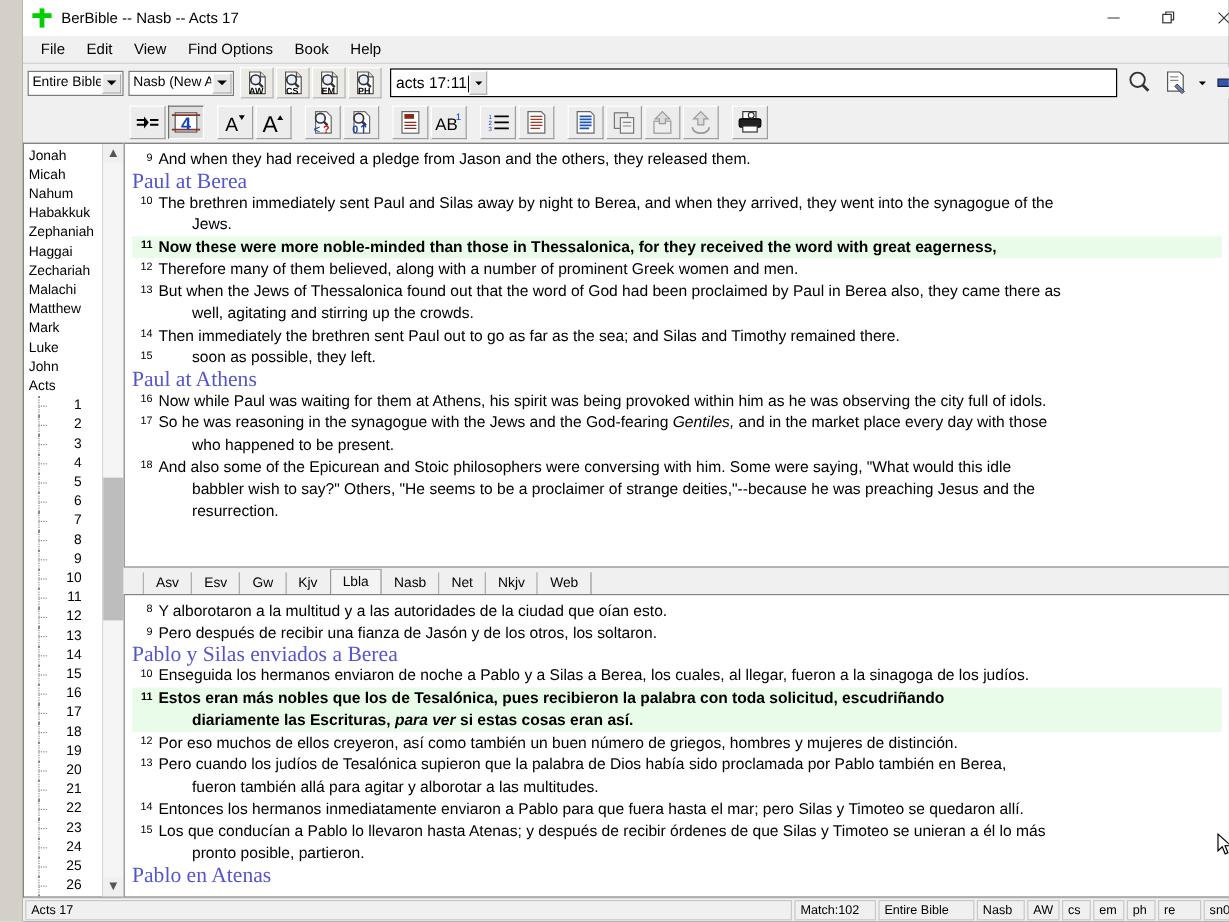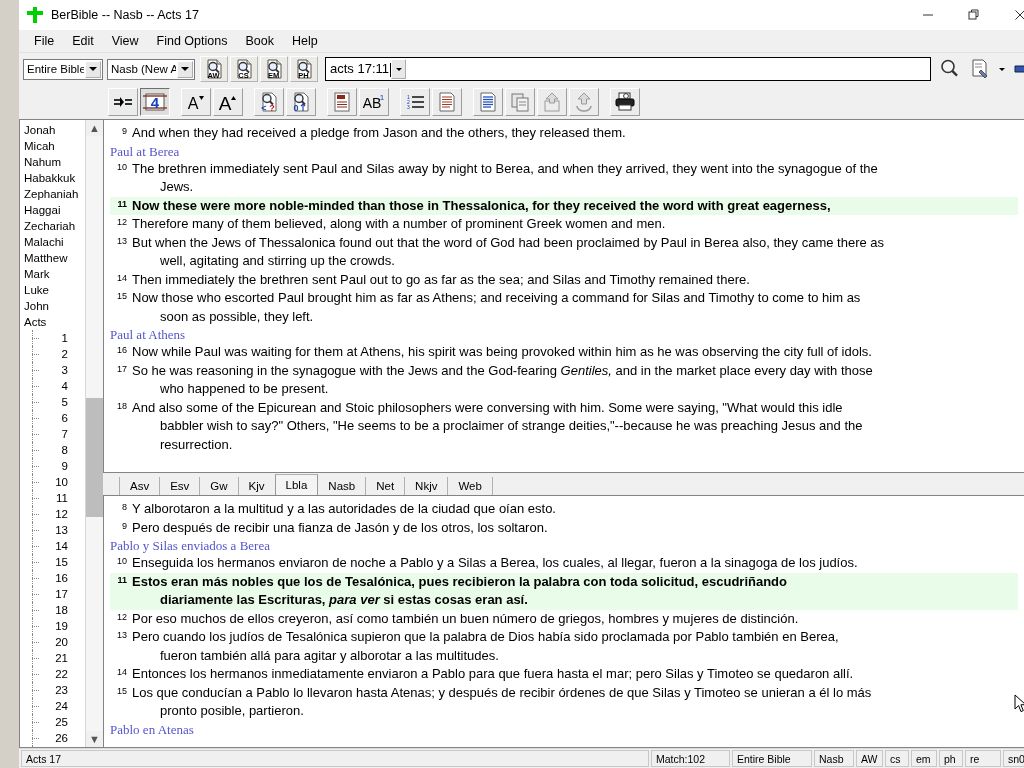--- a/index.html
+++ b/index.html
@@ -133,21 +133,21 @@
   .vnum{
     flex:0 0 22px;text-align:right;font-size:9px;line-height:13px;
     padding-top:1px;padding-right:5px;box-sizing:border-box;color:#000;
   }
   .vtxt{flex:1;text-indent:0;}
   .vs.hl{background:#e9fbe9;}
   .vs.hl .vtxt{font-weight:bold;}
   .vs.hl .vnum{font-weight:bold;}
   .vtxt .ind{display:block;}
   .heading{
-    font-family:"Liberation Serif", serif;font-size:13px;color:#5555cc;
+    font-family:"Liberation Serif", serif;font-size:18px;color:#5555cc;
     padding-left:0;line-height:17px;
   }
   .it{font-style:italic;}
 
   .p-vscroll{
     width:17px;flex:0 0 17px;background:#f0f0f0;border-left:1px solid #d6d6d6;
     display:flex;flex-direction:column;
   }
 
   
@@ -537,21 +537,20 @@
           </div>
 
           <div class="vs">
             <div class="vnum">14</div>
             <div class="vtxt">Then immediately the brethren sent Paul out to go as far as the sea; and Silas and Timothy remained there.</div>
           </div>
 
           <div class="vs">
             <div class="vnum">15</div>
             <div class="vtxt">
-              <span>Now those who escorted Paul brought him as far as Athens; and receiving a command for Silas and Timothy to come to him as</span>
               <span class="ind" style="padding-left:28px">soon as possible, they left.</span>
             </div>
           </div>
 
           <div class="heading">Paul at Athens</div>
 
           <div class="vs">
             <div class="vnum">16</div>
             <div class="vtxt">Now while Paul was waiting for them at Athens, his spirit was being provoked within him as he was observing the city full of idols.</div>
           </div>
@@ -673,21 +672,21 @@
             <path d="M1 1 L1 15 L4.6 11.6 L7 17.6 L9.3 16.6 L6.9 10.8 L11.6 10.6 Z" fill="#fff" stroke="#000" stroke-width="1"></path>
           </svg>
         </div>
       </div>
 
     </div>
   </div>
 
   <div class="statusbar">
     <div class="scell grow">Acts 17</div>
-    <div class="scell" style="width:79px">Match:102</div>
+    <div class="scell" style="width:68px">Match:102</div>
     <div class="scell" style="width:80px">Entire Bible</div>
     <div class="scell" style="width:40px">Nasb</div>
     <div class="scell" style="width:27px">AW</div>
     <div class="scell" style="width:24px">cs</div>
     <div class="scell" style="width:26px">em</div>
     <div class="scell" style="width:24px">ph</div>
     <div class="scell" style="width:36px">re</div>
     <div class="scell" style="width:36px">sn0</div>
   </div>
 

